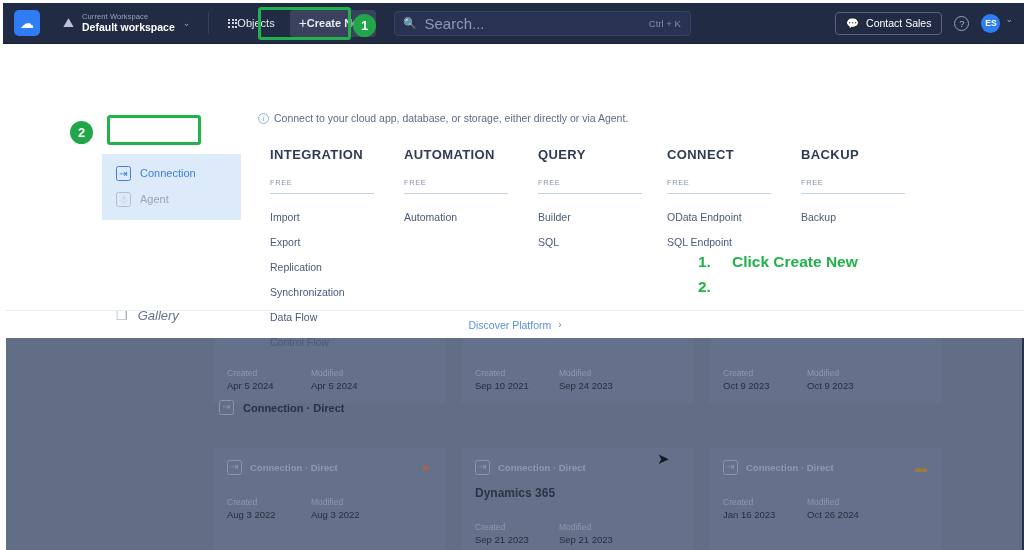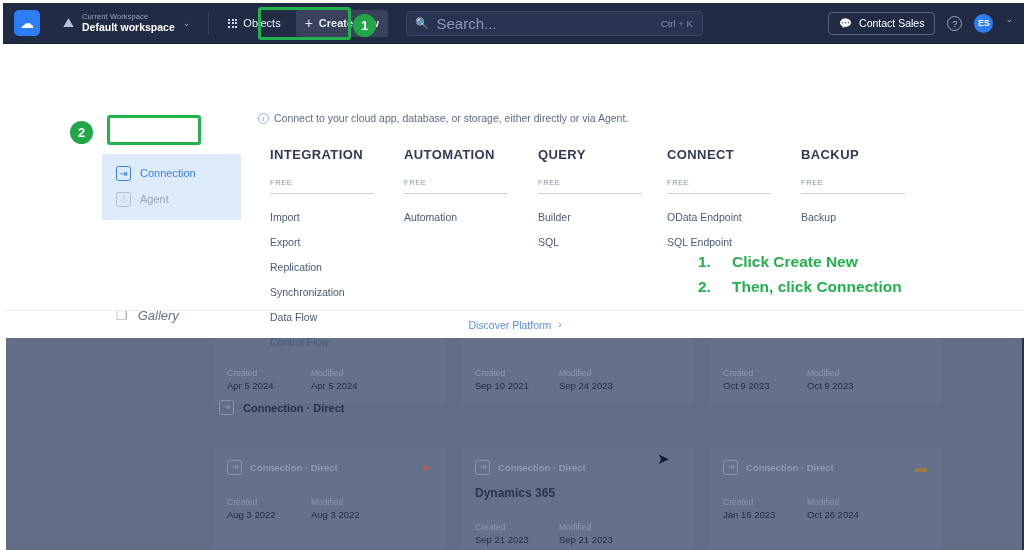--- a/index.html
+++ b/index.html
@@ -34,21 +34,21 @@
     display: flex; align-items: center; gap: 5px;
     margin-left: 17px; padding: 2px 6px; cursor: pointer;
   }
   .ws-glyph { width: 14px; height: 16px; color: #b9c2d6; font-size: 13px; line-height: 16px; }
   .ws-text { line-height: 1.15; }
   .ws-top { font-size: 7.5px; color: #98a3ba; letter-spacing: .1px; }
   .ws-bot { font-size: 10.5px; color: #ffffff; font-weight: bold; }
   .ws-caret { font-size: 9px; color: #9aa5bc; margin-left: 3px; }
   .nav-div { width: 1px; height: 22px; background: #38415c; margin: 0 10px 0 12px; }
   .nav-btn {
-    display: flex; align-items: center; gap: 6px;
+    display: flex; align-items: center; 
     height: 27px; padding: 0 9px; border-radius: 3px;
     color: #e7ebf4; font-size: 11px; cursor: pointer;
   }
   .grid-ico { display: grid; grid-template-columns: repeat(3, 2px); grid-gap: 1.5px; }
   .grid-ico i { width: 2px; height: 2px; background: #cfd6e6; display: block; }
   .create-btn {
     background: #39415c; margin-left: 6px; font-weight: bold;
     position: relative;
   }
   .plus { font-size: 14px; font-weight: 300; line-height: 1; }
@@ -377,21 +377,20 @@
 
     </div>
 
     <div class="tip">
       <div class="tip-row">
         <span class="tip-n">1.</span>
         <span>Click Create New</span>
       </div>
       <div class="tip-row">
         <span class="tip-n">2.</span>
-        <span>Then, click Connection</span>
       </div>
     </div>
 
     <div class="discover">
       <span class="disc-lbl">Discover Platform</span>
       <span class="disc-arrow">›</span>
     </div>
   </div>
 
   <div class="hl-green" style="left:104px; top:112px; width:94px; height:30px; z-index:30;"></div>
@@ -439,21 +438,21 @@
       <input class="search-inp" type="text" placeholder="Search..." style="">
       <span class="kbd">Ctrl + K</span>
     </div>
 
     <div class="nav-right">
       <div class="contact-btn">
         <span>💬</span>
         <span>Contact Sales</span>
       </div>
       <div class="help-ico">?</div>
-      <div style="display:flex;align-items:flex-start;gap:9px">
+      <div style="display:flex;align-items:flex-start;gap:2px">
         <span class="avatar">ES</span>
         <span class="ws-caret">⌄</span>
       </div>
     </div>
   </div>
 
   <div class="hl-green" style="left:255px; top:4px; width:93px; height:33px;"></div>
   <div class="badge" style="left:350px; top:11px;">1</div>
 
 </div>

